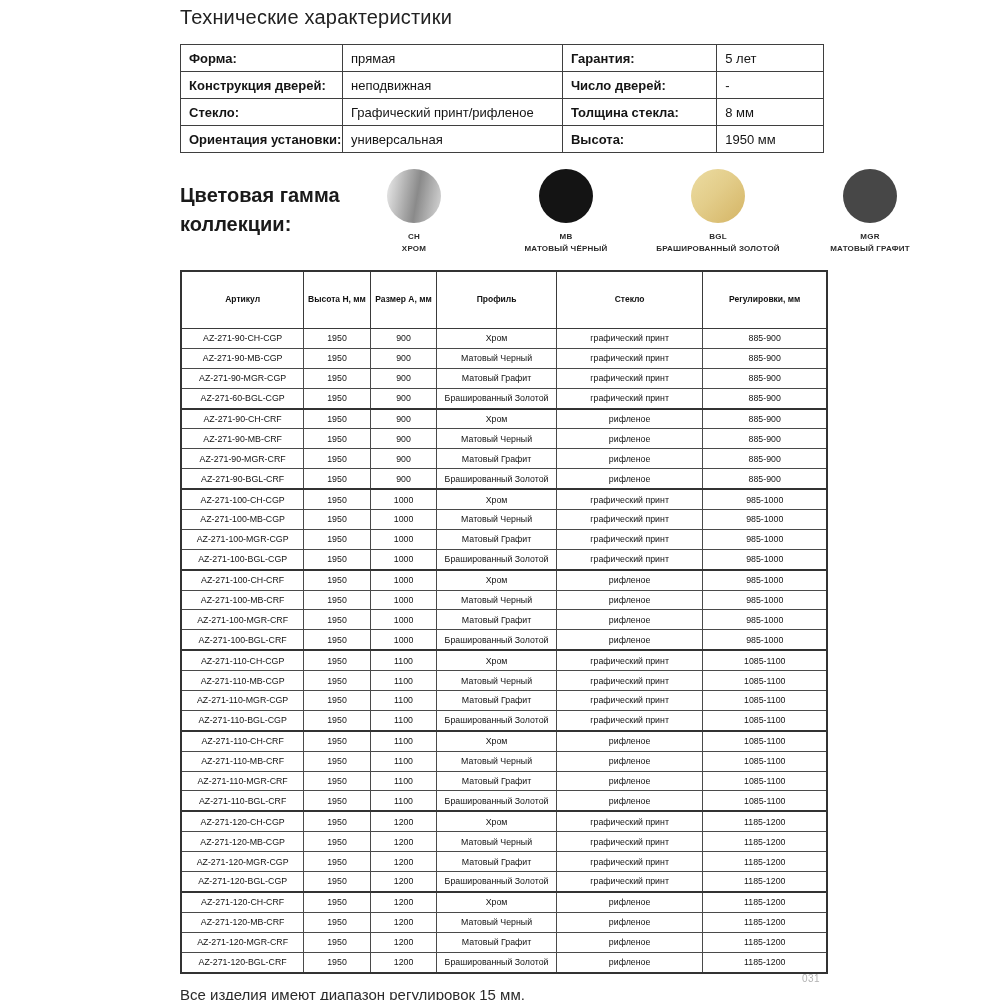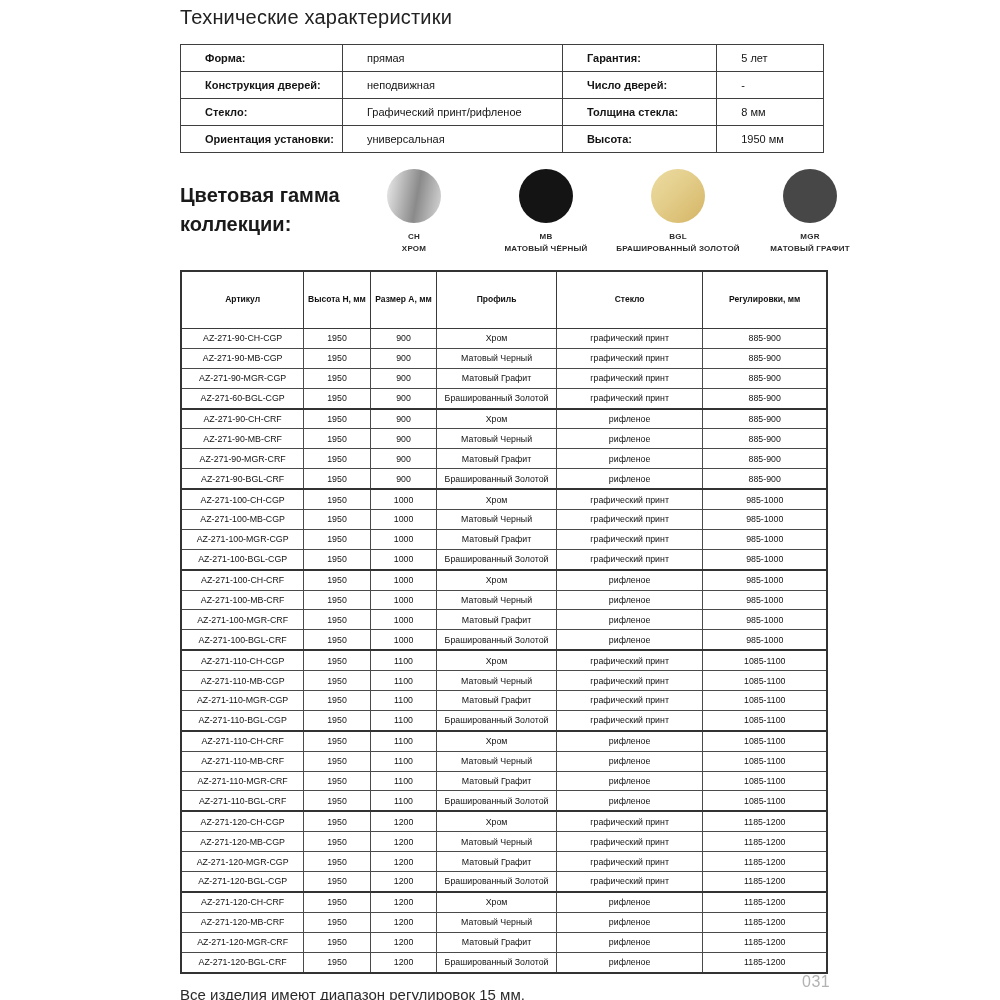--- a/index.html
+++ b/index.html
@@ -9,31 +9,31 @@
     -webkit-font-smoothing:antialiased;
   }
   .page{position:absolute;left:180px;top:0;width:650px;}
   .page-title{
     margin:6px 0 0 0;font-size:20px;font-weight:500;color:#222;letter-spacing:.2px;
   }
   
   table{border-collapse:collapse;}
   .spec-table{width:644px;margin-top:15px;table-layout:fixed;}
   .spec-table td{
-    border:1.5px solid #3f3f3f;font-size:11px;padding:4px 24px;height:18px;
+    border:1.5px solid #3f3f3f;font-size:13px;padding:4px 8px;height:18px;
     white-space:nowrap;overflow:hidden;color:#141414;
   }
   .spec-table td:nth-child(1),.spec-table td:nth-child(3){font-weight:bold;}
   
   .colors{display:flex;margin-top:16px;align-items:flex-start;}
   .colors-heading{
     width:168px;font-size:20px;font-weight:bold;color:#1a1a1a;line-height:1.45;
     padding-top:12px;flex:none;
   }
-  .swatch-row{display:flex;flex:1;justify-content:flex-end;padding-right:8px;}
+  .swatch-row{display:flex;flex:1;justify-content:flex-end;padding-right:8px;gap:20px;}
   .swatch{width:132px;display:flex;flex-direction:column;align-items:center;}
   .swatch-circle{width:54px;height:54px;border-radius:50%;flex:none;}
   .swatch-label{
     margin-top:8px;font-size:8px;font-weight:bold;color:#2a2a2a;text-align:center;
     text-transform:uppercase;line-height:1.5;letter-spacing:.2px;white-space:pre-line;
   }
   
   .products-table{width:648px;margin-top:15px;table-layout:fixed;}
   .products-table th{
     border:1.5px solid #3a3a3a;font-size:8.5px;font-weight:bold;color:#111;
@@ -42,21 +42,21 @@
   .products-table td{
     border:1px solid #4a4a4a;font-size:8.8px;color:#111;text-align:center;
     padding:0 2px;height:18.9px;white-space:nowrap;overflow:hidden;
   }
   .products-table tr.group-start td{border-top:2px solid #333;}
   .products-table tr td,.products-table tr th{vertical-align:middle;}
   .products-table{border:2px solid #333;}
   
   .footer-note{margin-top:12px;font-size:15px;color:#2b2b2b;}
   .page-number{
-    position:absolute;left:802px;top:973px;font-size:16px;color:#b3b3b3;letter-spacing:.5px;
+    position:absolute;left:802px;top:973px;font-size:10px;color:#b3b3b3;letter-spacing:.5px;
   }
 </style>
 </head>
 <body>
 
 <div class="page">
 
   <h1 class="page-title">Технические характеристики</h1>
 
   <table class="spec-table">

